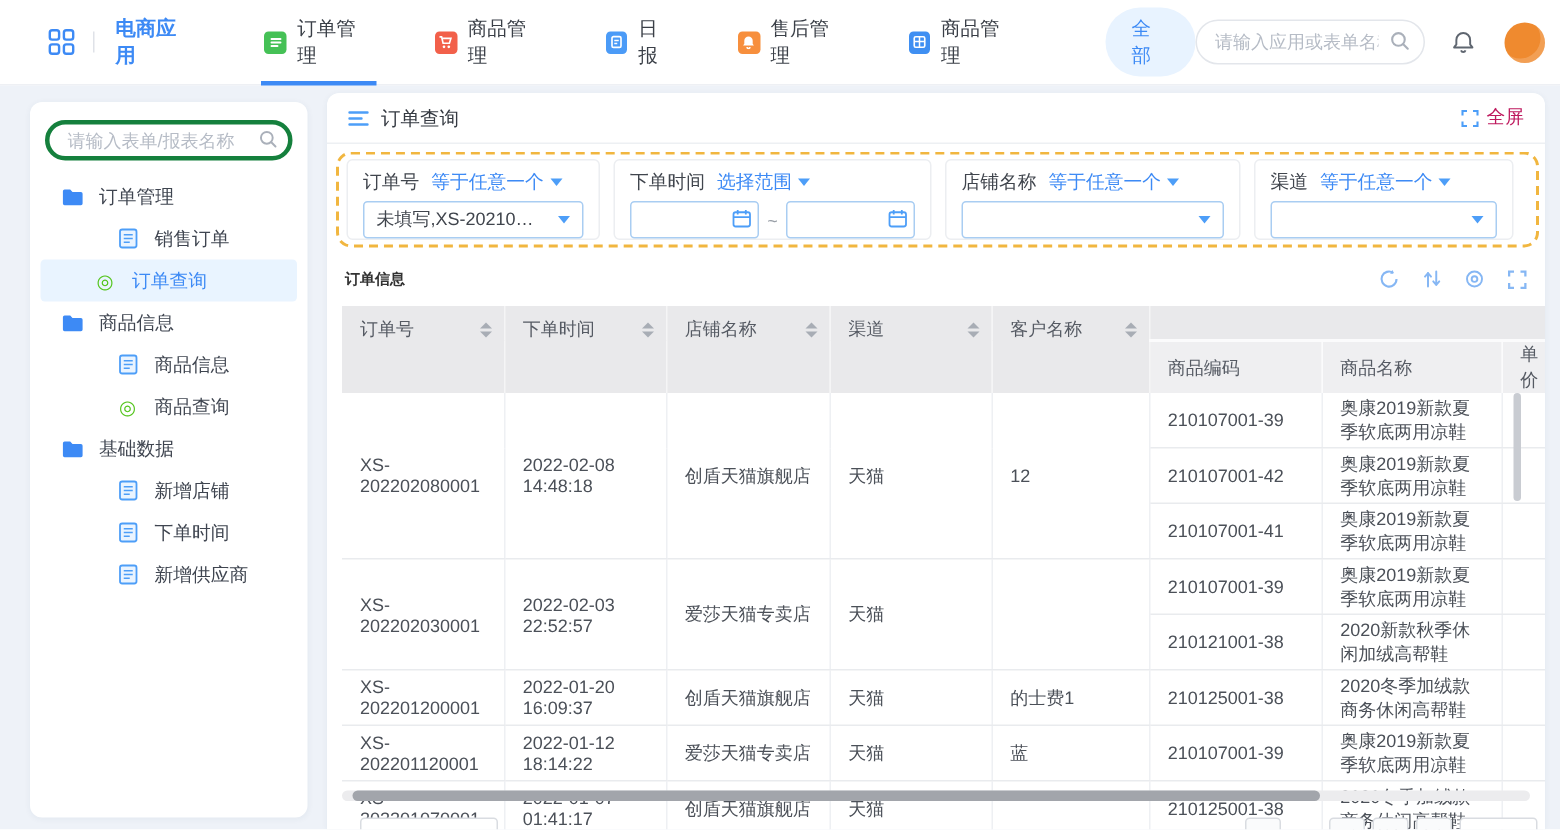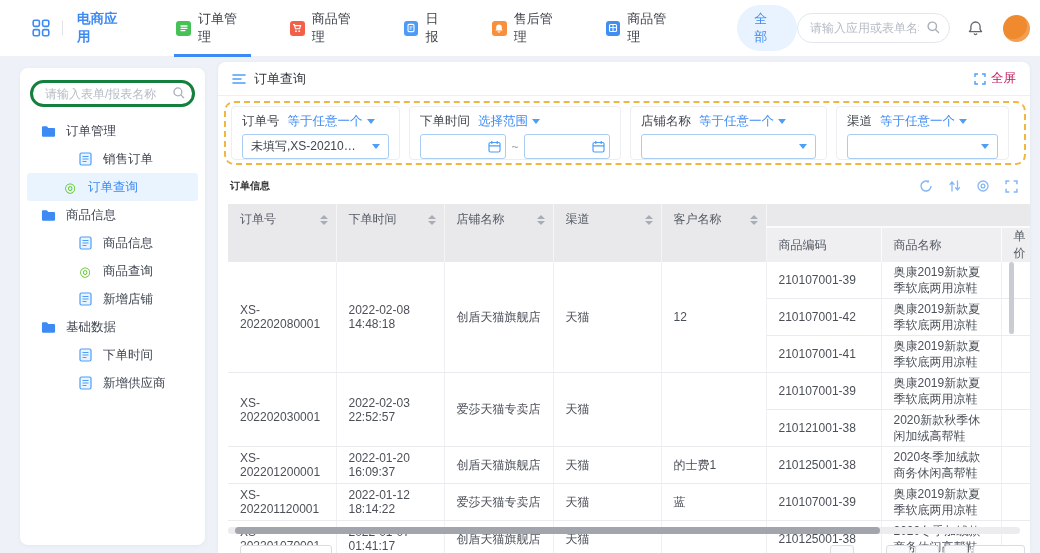--- a/index.html
+++ b/index.html
@@ -238,36 +238,36 @@
             <rect x="1" y="1" width="11" height="12" rx="1.5" fill="#eaf4ff" stroke="#4d9ef8" stroke-width="1.2"></rect>
             <path d="M3.5 4.5h6M3.5 7h6M3.5 9.5h4" stroke="#4d9ef8" stroke-width="1"></path>
           </svg>
       </span>
         <span>商品信息</span>
     </div>
     <div class="node child">
       <span class="nico qicon">◎</span>
       <span>商品查询</span>
     </div>
+    <div class="node">
+      <span class="nico">
+        <svg width="15" height="13" viewBox="0 0 16 13">
+            <path d="M1 2.2A1.2 1.2 0 0 1 2.2 1h4l1.6 1.8h6A1.2 1.2 0 0 1 15 4v7a1.2 1.2 0 0 1-1.2 1.2H2.2A1.2 1.2 0 0 1 1 11z" fill="#3d8af5"></path>
+          </svg>
+      </span>
+        <span>基础数据</span>
+    </div>
     <div class="node child">
       <span class="nico">
         <svg width="13" height="14" viewBox="0 0 13 14">
             <rect x="1" y="1" width="11" height="12" rx="1.5" fill="#eaf4ff" stroke="#4d9ef8" stroke-width="1.2"></rect>
             <path d="M3.5 4.5h6M3.5 7h6M3.5 9.5h4" stroke="#4d9ef8" stroke-width="1"></path>
           </svg>
       </span>
         <span>新增店铺</span>
-    </div>
-    <div class="node">
-      <span class="nico">
-        <svg width="15" height="13" viewBox="0 0 16 13">
-            <path d="M1 2.2A1.2 1.2 0 0 1 2.2 1h4l1.6 1.8h6A1.2 1.2 0 0 1 15 4v7a1.2 1.2 0 0 1-1.2 1.2H2.2A1.2 1.2 0 0 1 1 11z" fill="#3d8af5"></path>
-          </svg>
-      </span>
-        <span>基础数据</span>
     </div>
     <div class="node child">
       <span class="nico">
         <svg width="13" height="14" viewBox="0 0 13 14">
             <rect x="1" y="1" width="11" height="12" rx="1.5" fill="#eaf4ff" stroke="#4d9ef8" stroke-width="1.2"></rect>
             <path d="M3.5 4.5h6M3.5 7h6M3.5 9.5h4" stroke="#4d9ef8" stroke-width="1"></path>
           </svg>
       </span>
         <span>下单时间</span>
     </div>

